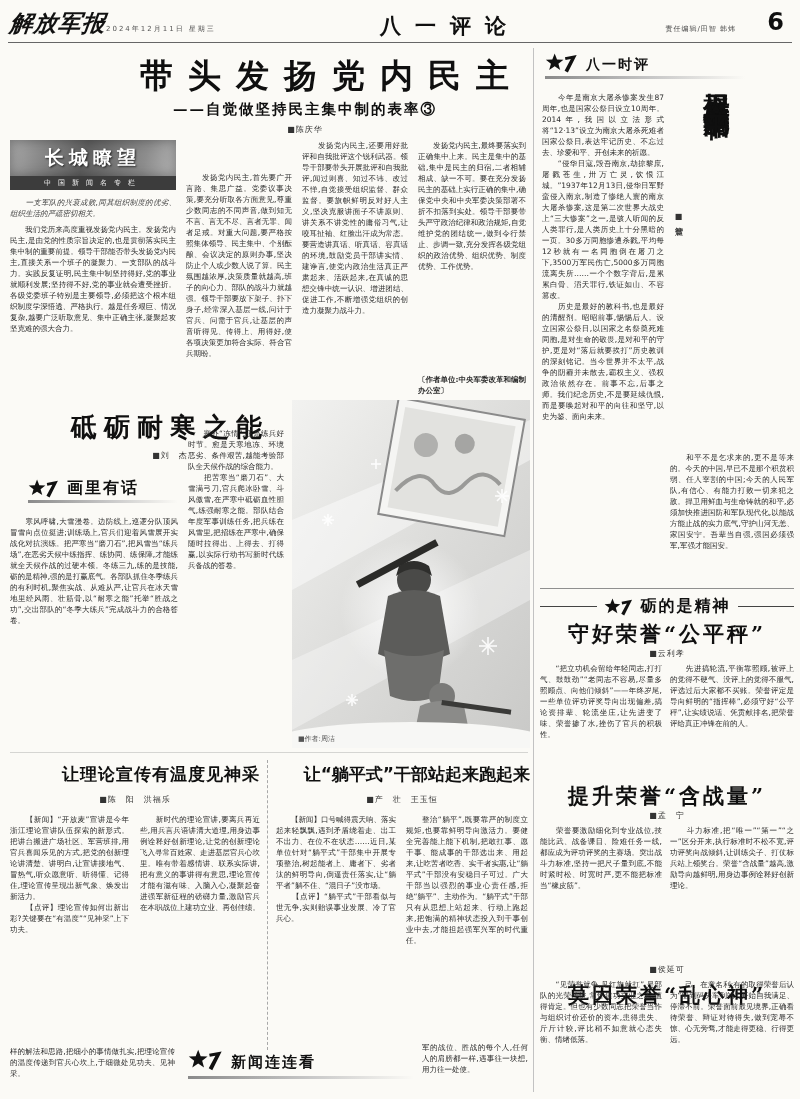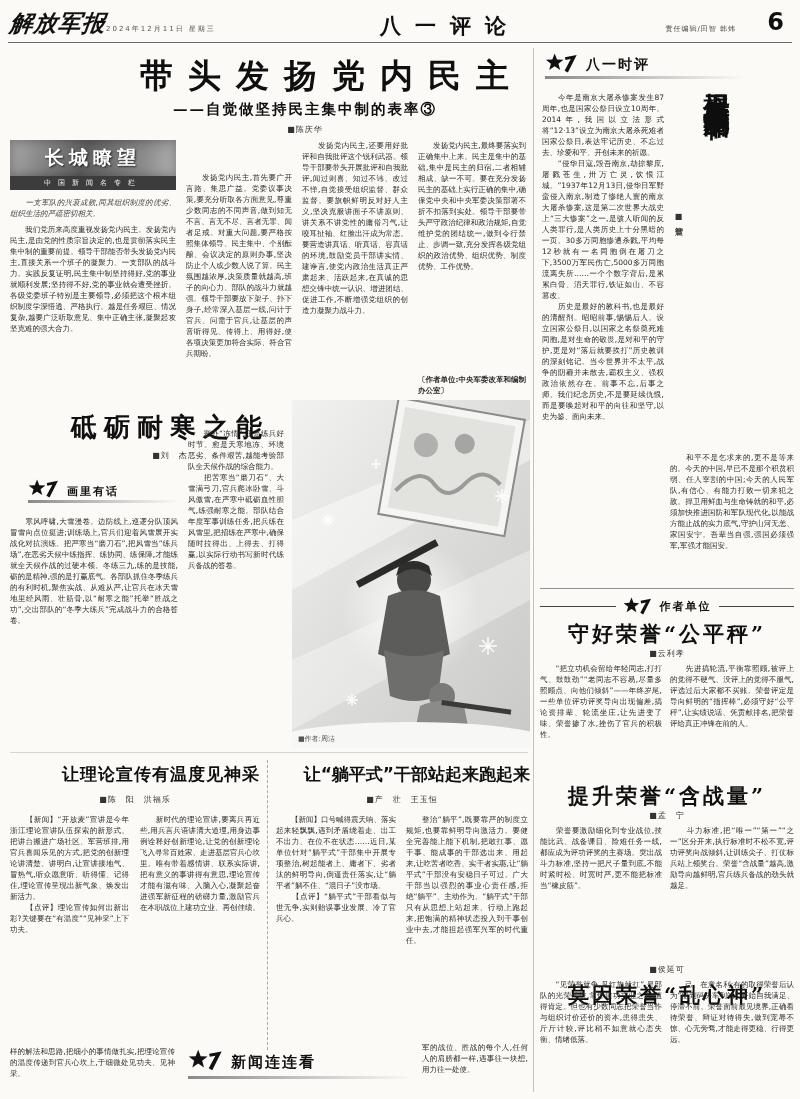--- a/index.html
+++ b/index.html
@@ -4,21 +4,21 @@
 <style>
   html,body{margin:0;padding:0;}
   body{width:800px;height:1099px;background:#efeeea;font-family:"DejaVu Sans",sans-serif;}
   #paper{position:relative;width:800px;height:1099px;background:#fbfaf6;overflow:hidden;}
   .abs{position:absolute;}
   .txt{font-size:7.5px;line-height:11px;text-align:justify;color:#2b2b2b;white-space:pre-wrap;overflow:hidden;}
   .hlsans{font-family:"DejaVu Sans",sans-serif;font-weight:bold;color:#0f0f0f;text-align:right;}
   .hlserif{font-family:"DejaVu Serif",serif;font-weight:bold;color:#0f0f0f;text-align:center;}
   .byline{font-size:8px;color:#333;text-align:center;letter-spacing:1px;}
   .sec{display:flex;align-items:flex-end;gap:7px;}
-  .sec .label{font-weight:bold;font-size:11px;color:#101010;letter-spacing:2px;white-space:nowrap;}
+  .sec .label{font-weight:bold;font-size:16px;color:#101010;letter-spacing:2px;white-space:nowrap;}
   .underline{height:3px;background:linear-gradient(to right,#8a8a8a,#c9c9c9 55%,rgba(255,255,255,0));}
   .star-svg{display:block;}
   .rule{background:#666;}
   .vrule{border-left:1px solid #c2c2c2;}
   .dash{border-left:1px dashed #a8a8a8;}
   .gw-banner{background:linear-gradient(105deg,#a9a9a9,#5f5f5f 45%,#8d8d8d 80%,#b5b5b5);box-shadow:inset 0 0 12px rgba(0,0,0,.35);display:flex;align-items:center;justify-content:center;}
   .gw-title{color:#fff;font-weight:bold;font-size:19px;letter-spacing:5px;font-family:"DejaVu Serif",serif;text-shadow:1px 1px 2px #222;}
   .gw-strip{background:#3c3c3c;color:#f2f2f2;font-size:7px;letter-spacing:7px;display:flex;align-items:center;justify-content:center;}
   .vert{writing-mode:vertical-rl;text-orientation:upright;}
   .logo{font-family:"DejaVu Serif",serif;font-style:italic;font-weight:bold;font-size:23px;color:#111;transform:skewX(-7deg);letter-spacing:1px;}
@@ -187,32 +187,32 @@
   <div class="abs txt" style="left:670px;top:452px;width:124px;height:132px;">　　和平不是乞求来的,更不是等来的。今天的中国,早已不是那个积贫积弱、任人宰割的中国;今天的人民军队,有信心、有能力打败一切来犯之敌。捍卫用鲜血与生命铸就的和平,必须加快推进国防和军队现代化,以能战方能止战的实力底气,守护山河无恙、家国安宁。吾辈当自强,强国必须强军,军强才能国安。</div>
 
   <div class="abs" style="left:540px;top:588px;width:254px;border-top:1px solid #8f8f8f;"></div>
 
   <div class="abs sec" style="left:540px;top:596px;width:254px;justify-content:center;align-items:center;">
     <span style="flex:1;border-top:1px solid #444;"></span>
     <svg class="star-svg" width="30" height="20" viewBox="0 0 46 30">
       <path d="M13 2 L16.2 10.2 L25 10.6 L18.1 16 L20.5 24.5 L13 19.6 L5.5 24.5 L7.9 16 L1 10.6 L9.8 10.2 Z" fill="#111"></path>
       <path d="M27 7 L43 4 L31 28 L26.5 25.5 L35 9.5 L27.8 11 Z" fill="#111"></path>
     </svg>
-    <span class="label">作者单位</span>
+    <span class="label">砺的是精神</span>
     <span style="flex:1;border-top:1px solid #444;"></span>
   </div>
 
   <div class="abs hlserif" style="left:538px;top:620px;width:258px;font-size:21px;letter-spacing:3px;">守好荣誉“公平秤”</div>
   <div class="abs byline" style="left:538px;top:648px;width:258px;">■云利孝</div>
   <div class="abs txt" style="left:540px;top:663px;width:122px;height:110px;">　　“把立功机会留给年轻同志,打打气、鼓鼓劲”“老同志不容易,尽量多照顾点、向他们倾斜”——年终岁尾,一些单位评功评奖导向出现偏差,搞论资排辈、轮流坐庄,让先进变了味、荣誉掺了水,挫伤了官兵的积极性。</div>
   <div class="abs txt" style="left:670px;top:663px;width:124px;height:110px;">　　先进搞轮流,平衡靠照顾,被评上的觉得不硬气、没评上的觉得不服气,评选过后大家都不买账。荣誉评定是导向鲜明的“指挥棒”,必须守好“公平秤”,让实绩说话、凭贡献排名,把荣誉评给真正冲锋在前的人。</div>
 
   <div class="abs hlserif" style="left:538px;top:782px;width:258px;font-size:21px;letter-spacing:3px;">提升荣誉“含战量”</div>
   <div class="abs byline" style="left:538px;top:810px;width:258px;">■孟　宁</div>
   <div class="abs txt" style="left:540px;top:825px;width:122px;height:100px;">　　荣誉要激励细化到专业战位,技能比武、战备课目、险难任务一线,都应成为评功评奖的主赛场。突出战斗力标准,坚持一把尺子量到底,不能时紧时松、时宽时严,更不能把标准当“橡皮筋”。</div>
-  <div class="abs txt" style="left:670px;top:825px;width:124px;height:100px;">　　斗力标准,把“唯一”“第一”“之一”区分开来,执行标准时不松不宽,评功评奖向战倾斜,让训练尖子、打仗标兵站上领奖台。荣誉“含战量”越高,激励导向越鲜明,官兵练兵备战的劲头就越足。</div>
+  <div class="abs txt" style="left:670px;top:825px;width:124px;height:100px;">　　斗力标准,把“唯一”“第一”“之一”区分开来,执行标准时不松不宽,评功评奖向战倾斜,让训练尖子、打仗标兵站上领奖台。荣誉“含战量”越高,激励导向越鲜明,用身边事例诠释好创新理论。</div>
 
   <div class="abs hlserif" style="left:538px;top:936px;width:258px;font-size:21px;letter-spacing:3px;margin-top:45px;">莫因荣誉“乱心神”</div>
   <div class="abs byline" style="left:538px;top:964px;width:258px;">■侯延可</div>
   <div class="abs txt" style="left:540px;top:979px;width:122px;height:114px;">　　“见荣誉就争,见红旗就扛”,是部队的光荣传统,常怀建功立业之志,值得肯定。但也有少数同志把荣誉当作与组织讨价还价的资本,患得患失、斤斤计较,评比稍不如意就心态失衡、情绪低落。</div>
   <div class="abs txt" style="left:670px;top:979px;width:124px;height:114px;">　　己、在意名利;有的取得荣誉后认为“船到码头车到站”,开始自我满足、停滞不前。荣誉面前最见境界,正确看待荣誉、辩证对待得失,做到宠辱不惊、心无旁骛,才能走得更稳、行得更远。</div>
 
 </div>
 
 </body></html>

